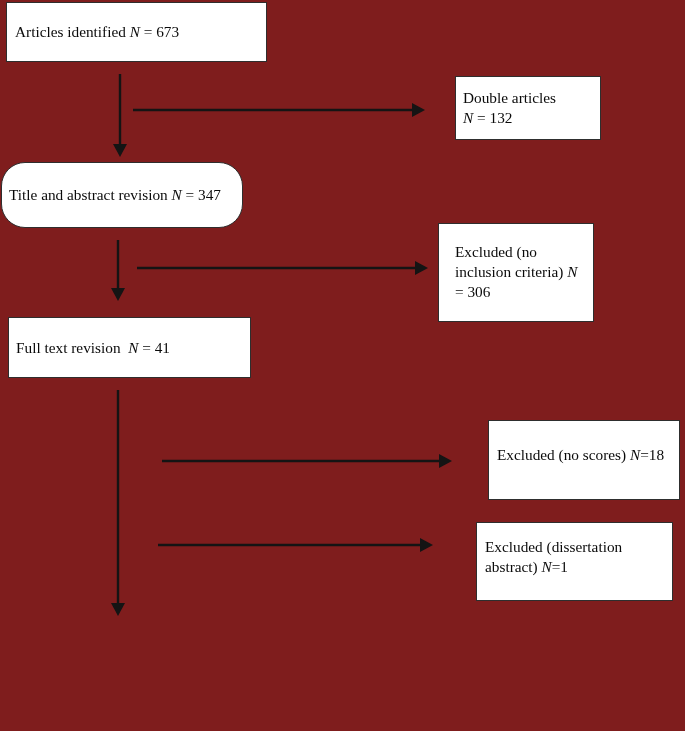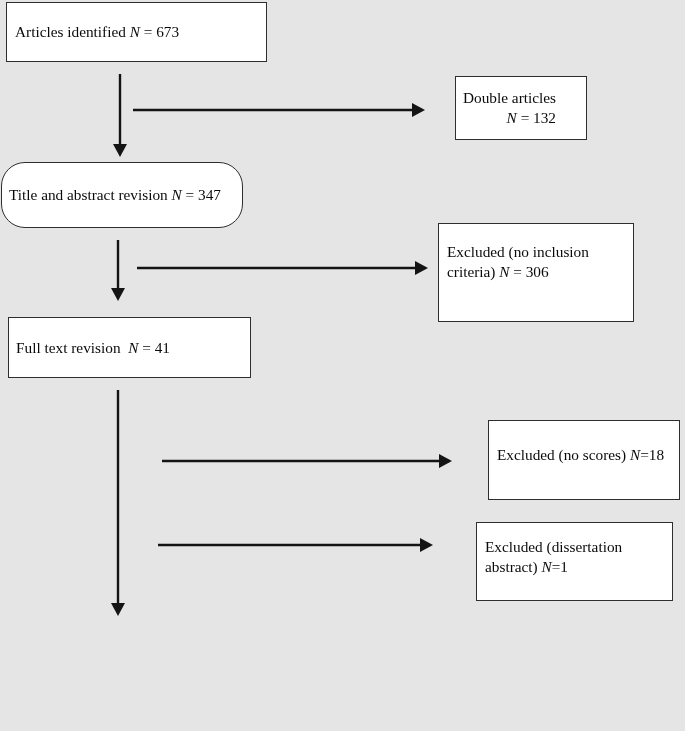--- a/index.html
+++ b/index.html
@@ -4,41 +4,41 @@
 <style>
   html, body {
     margin: 0;
     padding: 0;
     background: #ffffff;
   }
   #canvas {
     position: relative;
     width: 685px;
     height: 731px;
-    background: #e5e5e5;
+    background: #7f1d1d;
     overflow: hidden;
     font-family: "Liberation Serif", "DejaVu Serif", serif;
     color: #0a0a0a;
   }
   .box {
     position: absolute;
     box-sizing: border-box;
     border: 1.5px solid #2e2e2e;
     background: #ffffff;
     font-size: 15.3px;
     line-height: 1.3;
   }
   .nvar { font-style: italic; }
   .vcenter { display: flex; align-items: center; }
   .nowrap { white-space: nowrap; }
 
   #b-identified   { left: 6px;   top: 2px;   width: 261px; height: 60px; padding-left: 8px; }
-  #b-double       { left: 455px; top: 76px;  width: 132px; height: 64px; padding-left: 7px; text-align: right; }
+  #b-double       { left: 455px; top: 76px;  width: 146px; height: 64px; padding-left: 7px; }
   #b-title        { left: 1px;   top: 162px; width: 242px; height: 66px; padding-left: 7px; border-radius: 24px; }
-  #b-excl-crit    { left: 438px; top: 223px; width: 196px; height: 99px; padding: 18px 10px 0 8px; }
+  #b-excl-crit    { left: 438px; top: 223px; width: 156px; height: 99px; padding: 18px 10px 0 16px; }
   #b-fulltext     { left: 8px;   top: 317px; width: 243px; height: 61px; padding-left: 7px; }
   #b-excl-scores  { left: 488px; top: 420px; width: 192px; height: 80px; padding: 24px 0 18px 8px; }
   #b-excl-diss    { left: 476px; top: 522px; width: 197px; height: 79px; padding: 14px 10px 0 8px; }
   #b-facit        { left: 17px;  top: 632px; width: 211px; height: 96px; padding: 18px 12px 0 8px; }
 
   #arrows {
     position: absolute;
     left: 0; top: 0;
     width: 685px; height: 731px;
     pointer-events: none;

